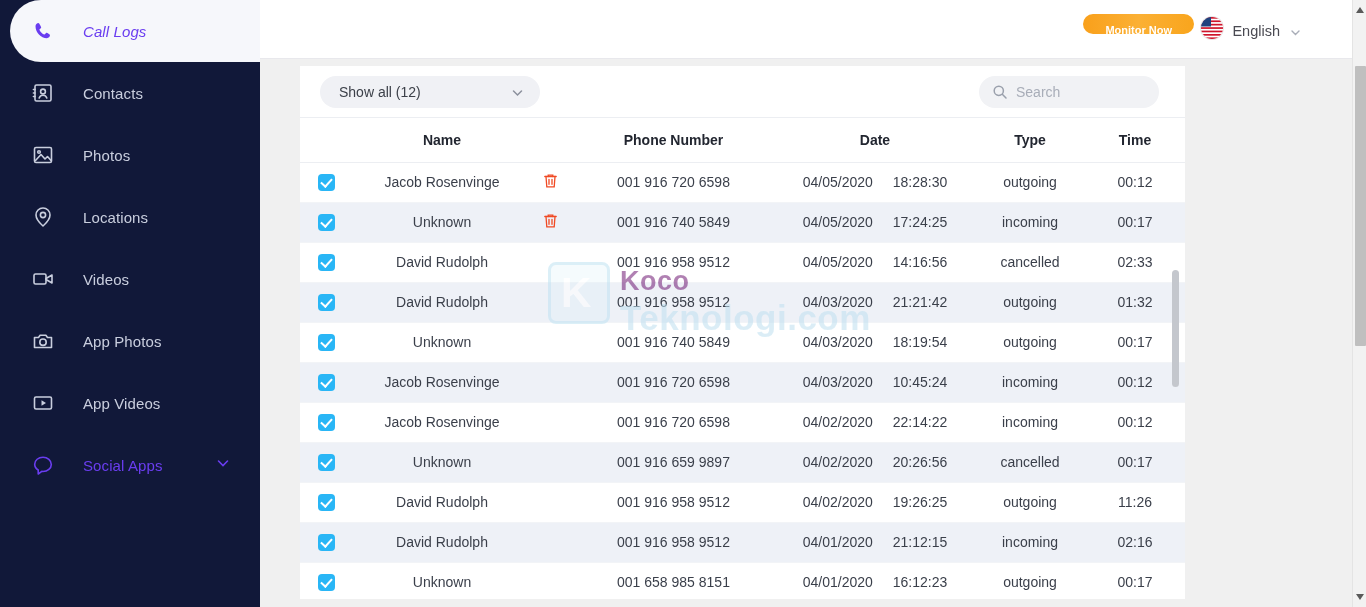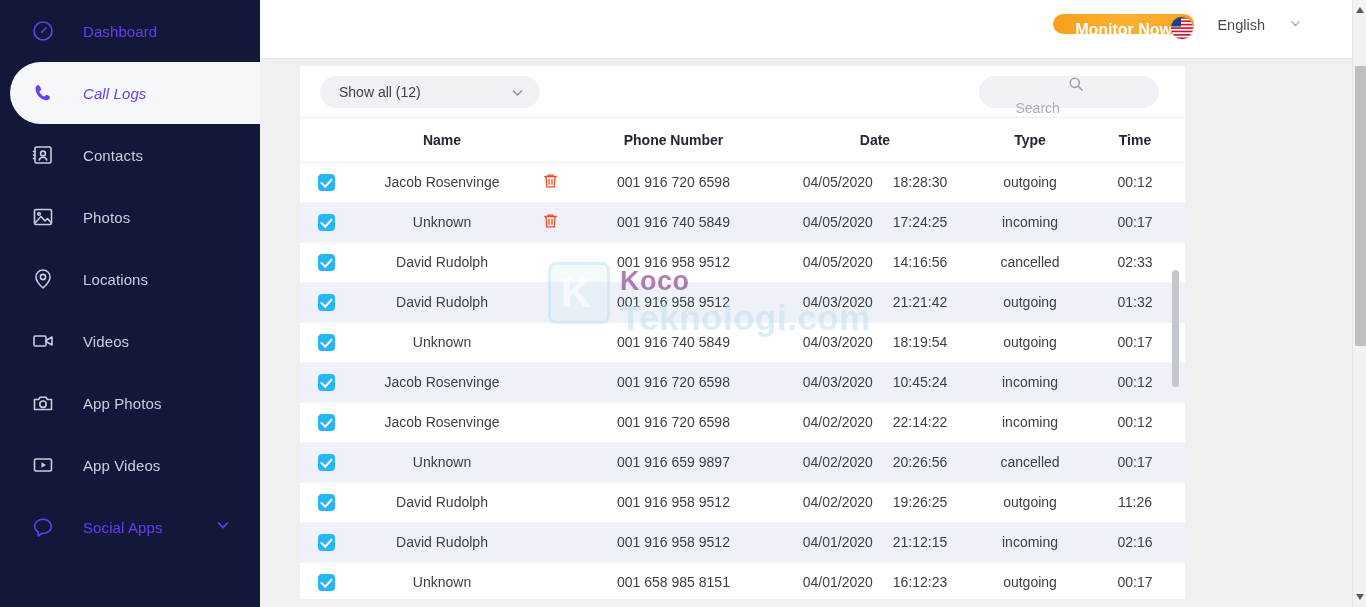--- a/index.html
+++ b/index.html
@@ -59,28 +59,28 @@
     position:absolute; left:260px; top:0;
     width:1092px; height:59px;
     background:#ffffff;
     border-bottom:1px solid #e8e8ec;
   }
   #monitor-btn {
     position:absolute; right:158px; top:14px;
     height:20px; padding:0 22px;
     border:none; border-radius:16px;
     background:linear-gradient(90deg,#f9a01b 0%,#fbb034 50%,#f9a51d 100%);
-    color:#ffffff; font-size:16px; font-weight:bold;
+    color:#ffffff; font-size:11px; font-weight:bold;
     font-family:"Liberation Sans", sans-serif;
     cursor:pointer; white-space:nowrap;
     line-height:32px;
   }
   #lang-select {
     position:absolute; right:50px; top:17px;
-    display:flex; align-items:flex-start; gap:24px;
+    display:flex; align-items:flex-end; gap:9px;
     cursor:pointer;
   }
   .flag {
     width:22px; height:22px; border-radius:50%;
     overflow:hidden; position:relative;
     box-shadow:0 0 0 1px rgba(0,0,0,.10);
     flex:0 0 22px;
   }
   #lang-label { font-size:14.5px; color:#4a4a52; }
   #lang-chev { color:#a9adb8; display:flex; align-items:center; }
@@ -104,21 +104,21 @@
     padding:0 15px 0 19px;
     cursor:pointer;
   }
   #filter-dd .txt { font-size:14px; color:#3c4049; flex:1; }
   #filter-dd .chev { color:#8b909d; display:flex; align-items:center; }
   #search-box {
     position:absolute; right:26px; top:10px;
     width:180px; height:32px;
     background:#f1f2f5; border-radius:16px;
     display:flex; align-items:center;
-    padding-left:13px; gap:8px;flex-direction:column;
+    padding-left:13px; gap:8px;
   }
   #search-box .sicon { color:#9aa0ac; display:flex; align-items:center; }
   #search-input {
     border:none; outline:none; background:transparent;
     font-size:14px; color:#3c4049; width:120px;
     font-family:"Liberation Sans", sans-serif;
   }
   #search-input::placeholder { color:#a8adb8; }
 
   
@@ -215,30 +215,20 @@
   }
   #sb-up { top:2px; }
   #sb-down { bottom:2px; }
 </style>
 </head>
 <body>
 
 <div id="app">
 
   <nav id="sidebar">
-      <div class="nav-item accent">
-        <span class="ico">
-          <svg width="24" height="24" viewBox="0 0 24 24" fill="none" stroke="currentColor" stroke-width="1.6" stroke-linecap="round" stroke-linejoin="round">
-            <circle cx="12" cy="12" r="9"></circle>
-            <path d="M15 9 L11 13"></path>
-            <circle cx="11" cy="13" r="1.1" fill="currentColor" stroke="none"></circle>
-          </svg>
-        </span>
-        <span class="lbl">Dashboard</span>
-      </div>
       <div class="nav-item active">
         <span class="ico">
           <svg width="24" height="24" viewBox="0 0 24 24" fill="none" stroke="currentColor" stroke-width="1.6" stroke-linecap="round" stroke-linejoin="round">
             <path d="M7.5 4c-1.6 0-3 1.6-3 3.2 0 6.3 5.4 12 11.4 12 1.6 0 3.1-1.5 3.1-3.1 0-.5-2.9-2.3-3.4-2.3-.8 0-1.6 1.8-2.3 1.8-1.4 0-4.9-3.6-4.9-5 0-.7 1.8-1.4 1.8-2.2C10.2 7.9 8.1 4 7.5 4z" fill="currentColor" stroke="none"></path>
           </svg>
         </span>
         <span class="lbl">Call Logs</span>
       </div>
       <div class="nav-item">
         <span class="ico">

